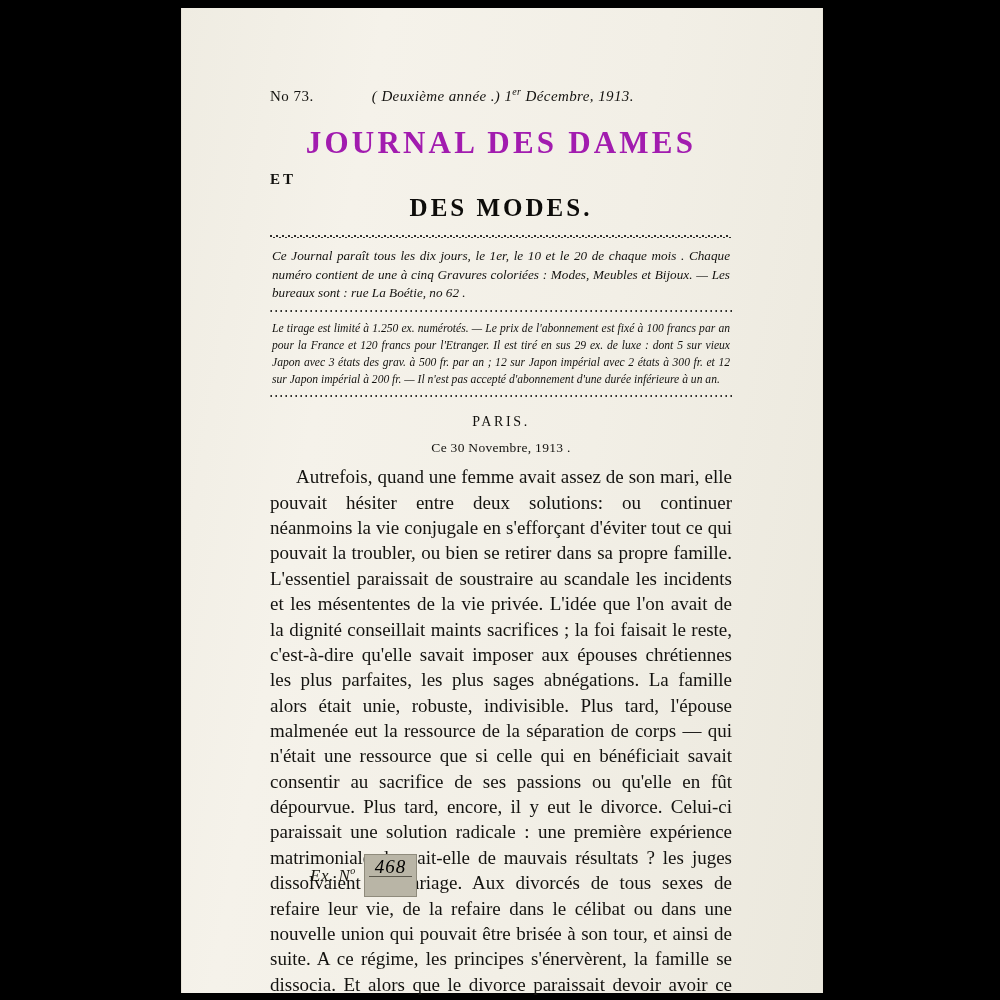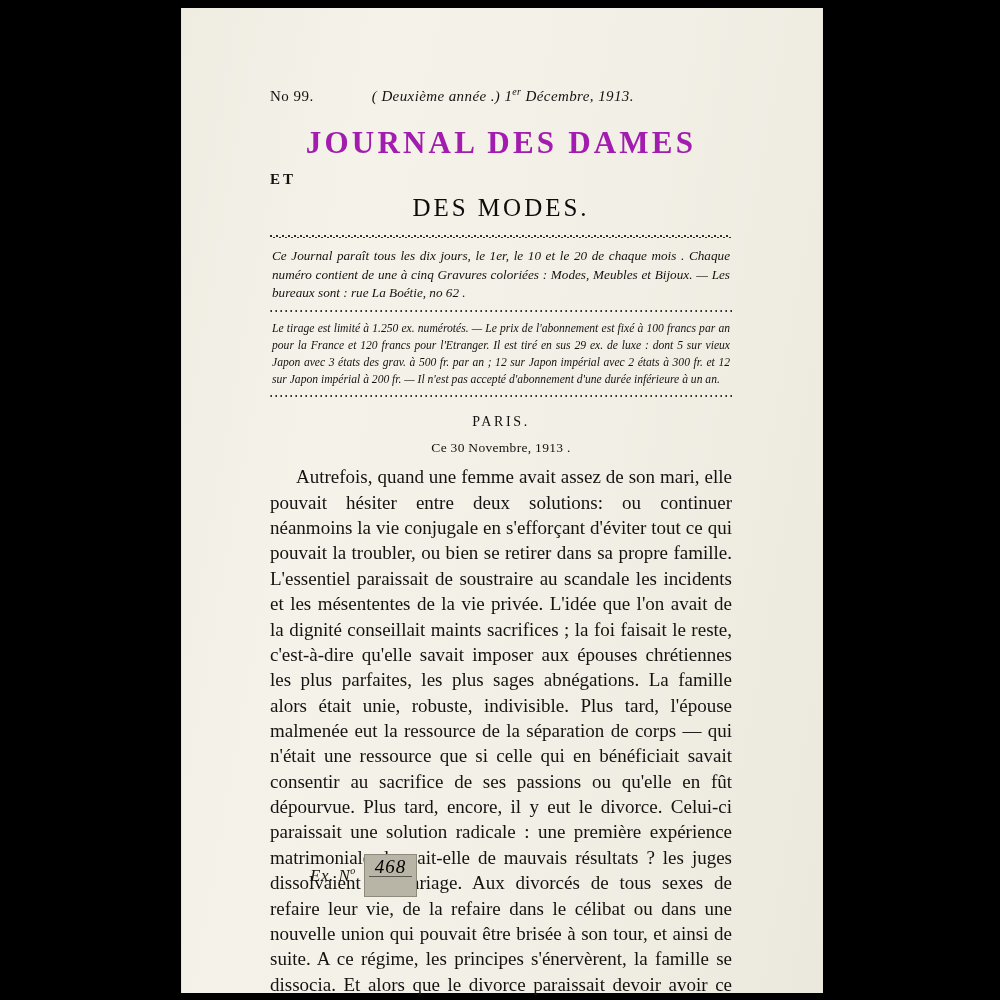--- a/index.html
+++ b/index.html
@@ -84,21 +84,21 @@
   }
   .title-et {
     text-align: left;
     font-weight: bold;
     font-size: 15px;
     letter-spacing: 3px;
     margin: 10px 0 6px 0;
   }
   .title-sub {
     text-align: center;
-    font-weight: normal;
+    font-weight: bold;
     font-size: 25px;
     letter-spacing: 3px;
     margin: 4px 0 12px 0;
     color: #0d0c0a;
   }
 
   
   .rule {
     height: 5px;
     margin: 6px 0 8px 0;
@@ -191,21 +191,21 @@
 </style>
 </head>
 <body>
 
 <div class="stage">
   <div class="page">
     <div class="page-inner">
       <div class="content">
 
         <div class="issue-row">
-          <span class="issue-no">No 99.</span>
+          <span class="issue-no">No 73.</span>
           <span class="issue-date">
             <span>( Deuxième année .)</span>
             <span>1</span><span class="sup">er</span><span> Décembre, 1913.</span>
           </span>
         </div>
 
         <div class="title-main">JOURNAL DES DAMES</div>
         <div class="title-et">ET</div>
         <div class="title-sub">DES MODES.</div>
 

